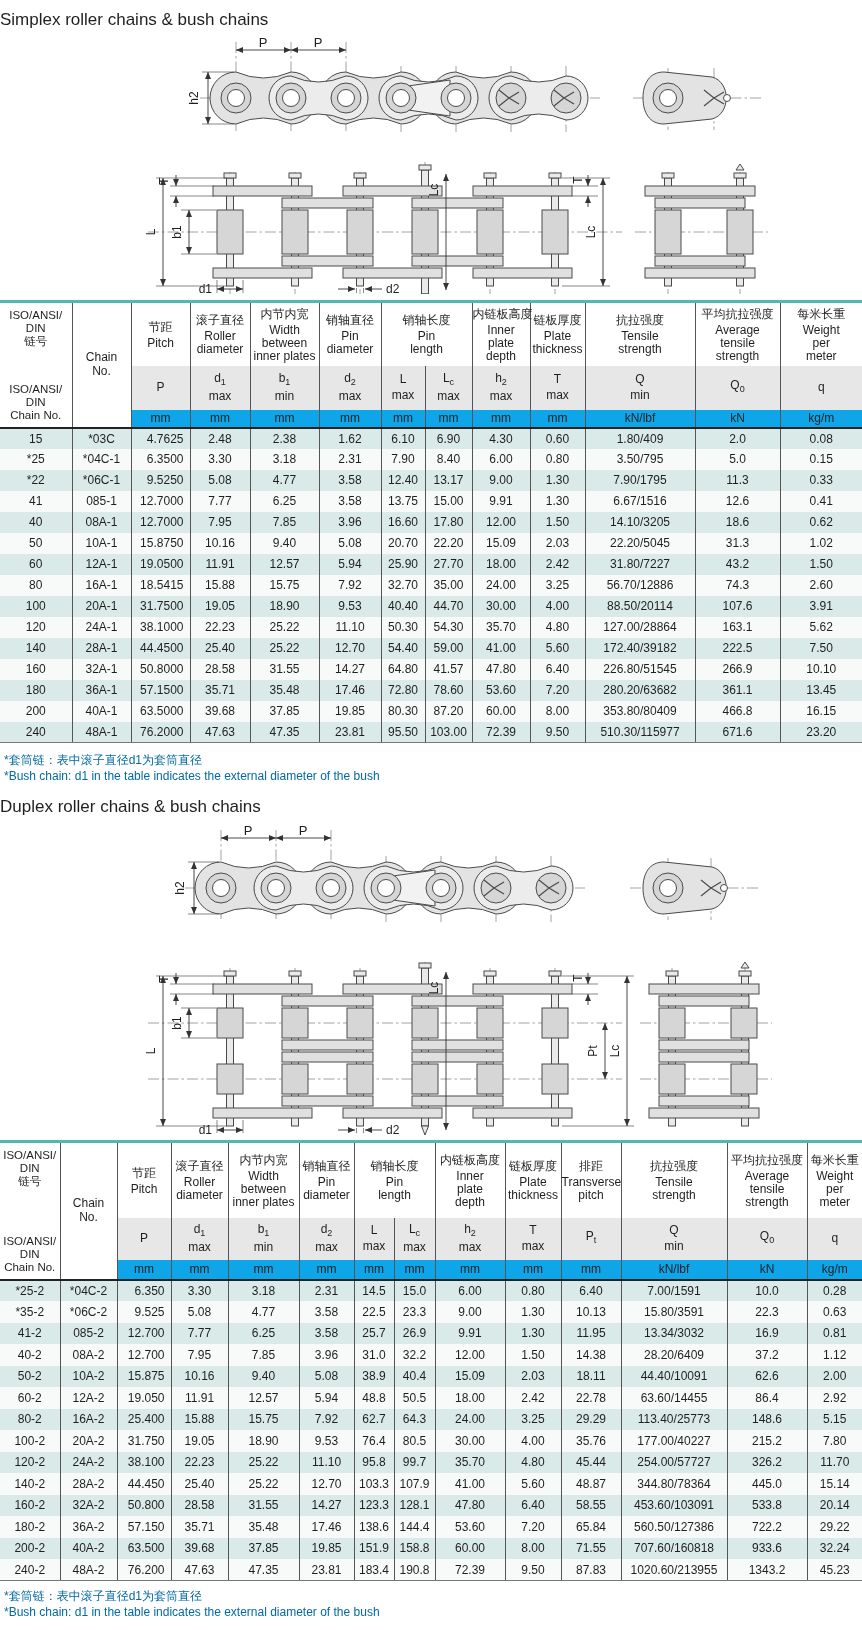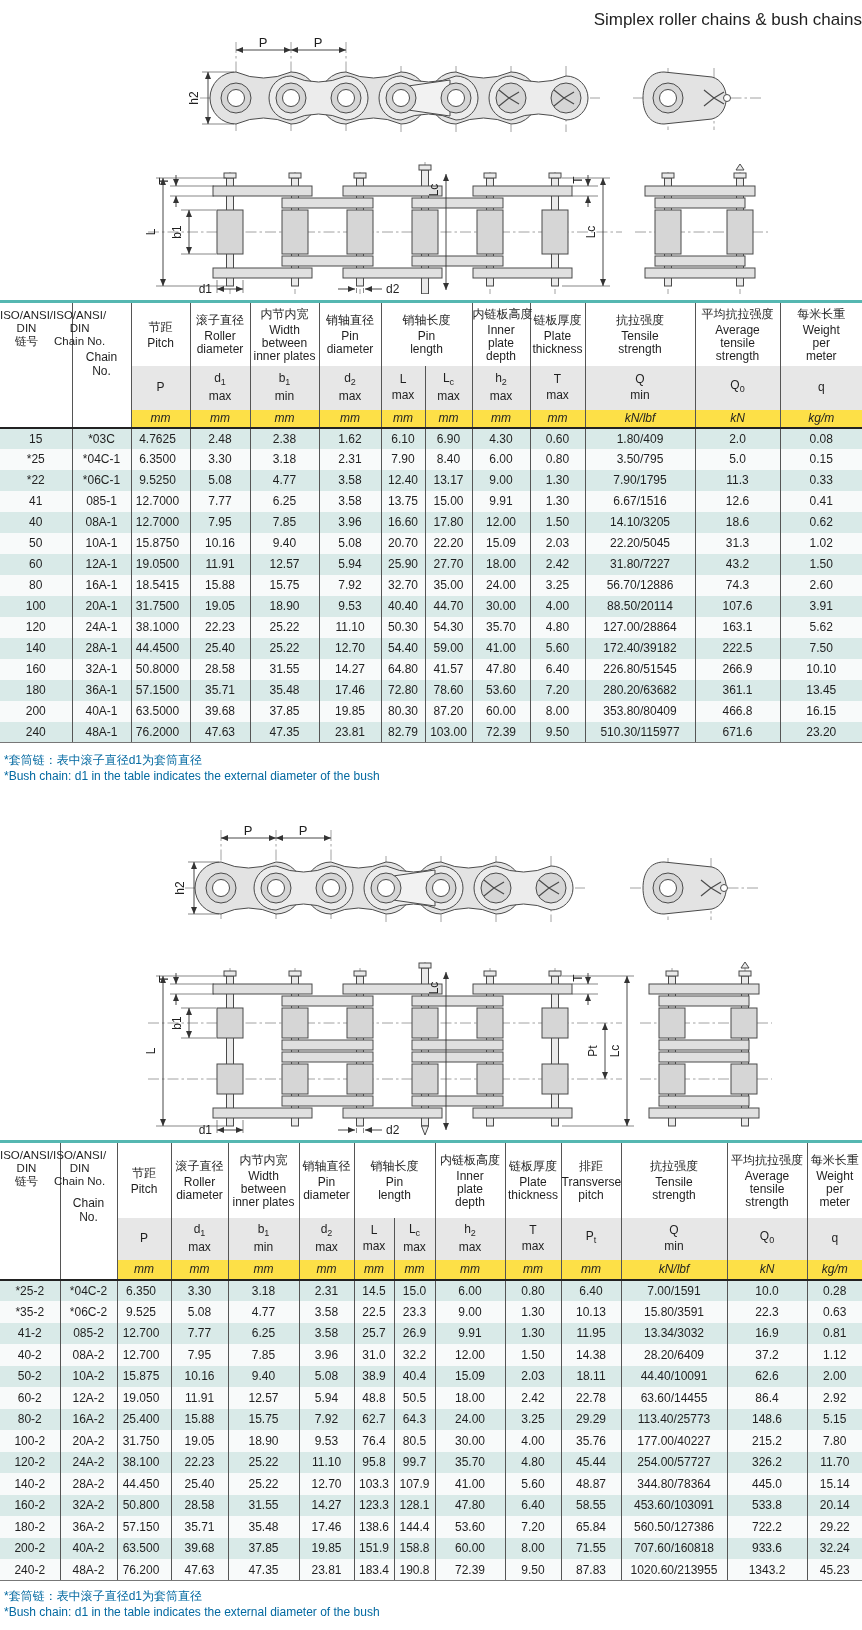--- a/index.html
+++ b/index.html
@@ -1,52 +1,52 @@
 <!DOCTYPE html>
 <html><head>
 <meta charset="utf-8">
 <style>
   html,body{margin:0;padding:0;background:#fff;}
   #page{position:relative;width:862px;height:1630px;background:#fff;overflow:hidden;
         font-family:"Liberation Sans",sans-serif;color:#1f1f1f;}
-  .sect-title{position:absolute;width:100%;text-align:right;font-size:17px;color:#1f1f1f;}
+  .sect-title{position:absolute;width:100%;text-align:left;font-size:17px;color:#1f1f1f;}
   #title1{top:10px;}
   #title2{top:797px;}
   #diagram1{position:absolute;top:36px;left:0;}
   #diagram2{position:absolute;top:822px;left:0;}
   .fn{position:absolute;left:4px;font-size:12px;line-height:16px;color:#0369a1;}
   #fn1{top:752px;}
   #fn2{top:1588px;}
   .chain-table{position:absolute;left:0;border-collapse:collapse;table-layout:fixed;width:862px;
         font-family:"Liberation Sans",sans-serif;font-size:12px;color:#1f1f1f;
         border-top:3px solid #55b7b1;}
   #table1{top:300px;} #table2{top:1140px;}
   .chain-table th,.chain-table td{border-left:1px solid #555;padding:0;font-weight:400;
         text-align:center;vertical-align:middle;}
   .chain-table .c0{border-left:none;}
   .gh th{vertical-align:middle;background:#fff;}
   .gh .cn{font-size:12px;white-space:nowrap;}
   .gh .en{font-size:12px;white-space:pre-line;line-height:1.07;margin-top:1px;}
   .symr th{background:#e7e7e7;font-size:12px;line-height:1.3;}
   .chain-table sub{font-size:9px;}
-  .unitr th{font-size:12px;border-bottom:2px solid #222;background:#fde047;font-style:italic;}
+  .unitr th{font-size:12px;border-bottom:2px solid #222;background:#0ea5e9;}
   .corner,.chain{border-bottom:2px solid #222;background:#fff;}
   .pre{white-space:pre-line;}
-  .corner-in{display:flex;flex-direction:row;justify-content:space-between;box-sizing:border-box;
+  .corner-in{display:flex;flex-direction:column;justify-content:space-between;box-sizing:border-box;
         padding:3px 0 2px;}
   .corner-in .pre{line-height:1.12;font-size:11.5px;}
   .chain{line-height:1.15;font-size:12px;}
   .t1 .gh{height:64px;} .t1 .symr{height:44px;} .t1 .unitr{height:18px;}
   .t1 tbody tr{height:21px;} .t1 .corner-in{height:118px;}
   .t2 .gh{height:76px;} .t2 .symr{height:42px;} .t2 .unitr{height:20px;}
   .t2 tbody tr{height:21.5px;} .t2 .corner-in{height:130px;}
   .chain-table tbody tr:nth-child(odd) td{background:#d9eae8;}
   .chain-table tbody tr:nth-child(even) td{background:#f8fafa;}
   .chain-table tbody tr:last-child td{border-bottom:1px solid #777;}
-  .chain-table td.c2{padding-right:6px;}
+  .chain-table td.c2{text-align:right;padding-right:6px;}
   
   .shape{fill:#e3e3e3;stroke:#4a4a4a;stroke-width:1;}
   .shape2{fill:#ececec;stroke:#4a4a4a;stroke-width:1;}
   .roll{fill:#d6d6d6;stroke:#4a4a4a;stroke-width:1;}
   .hole{fill:#ffffff;stroke:#4a4a4a;stroke-width:1;}
   .bar{fill:#e0e0e0;stroke:#4a4a4a;stroke-width:1;}
   .pin{fill:#eaeaea;stroke:#4a4a4a;stroke-width:1;}
   .cl{stroke:#8a8a8a;stroke-width:0.8;stroke-dasharray:11 3 2.5 3;fill:none;}
   .dim{stroke:#333;stroke-width:0.9;fill:none;}
   .ext{stroke:#555;stroke-width:0.7;fill:none;}
@@ -530,36 +530,37 @@
           <td class="c11">466.8</td>
           <td class="c12">16.15</td>
         </tr>
         <tr>
           <td class="c0">240</td>
           <td class="c1">48A-1</td>
           <td class="c2">76.2000</td>
           <td class="c3">47.63</td>
           <td class="c4">47.35</td>
           <td class="c5">23.81</td>
-          <td class="c6">82.79</td>
+          <td class="c6">95.50</td>
           <td class="c7">103.00</td>
           <td class="c8">72.39</td>
           <td class="c9">9.50</td>
           <td class="c10">510.30/115977</td>
           <td class="c11">671.6</td>
           <td class="c12">23.20</td>
         </tr>
       </tbody>
     </table>
 
   <div id="fn1" class="fn">
     <div>*套筒链：表中滚子直径d1为套筒直径</div>
     <div>*Bush chain: d1 in the table indicates the external diameter of the bush</div>
   </div>
 
+  <div id="title2" class="sect-title">Duplex roller chains &amp; bush chains</div>
 
   <svg id="diagram2" width="862" height="314" viewBox="0 0 862 314">
     <g>
       <line class="cl" x1="185" y1="66" x2="585" y2="66"></line>
       <line class="cl" x1="630" y1="66" x2="760" y2="66"></line>
       <line class="cl" x1="221" y1="8" x2="221" y2="100"></line>
         <line class="cl" x1="276" y1="8" x2="276" y2="100"></line>
         <line class="cl" x1="331" y1="8" x2="331" y2="100"></line>
       <line class="cl" x1="386" y1="34" x2="386" y2="100"></line>
         <line class="cl" x1="441" y1="34" x2="441" y2="100"></line>

